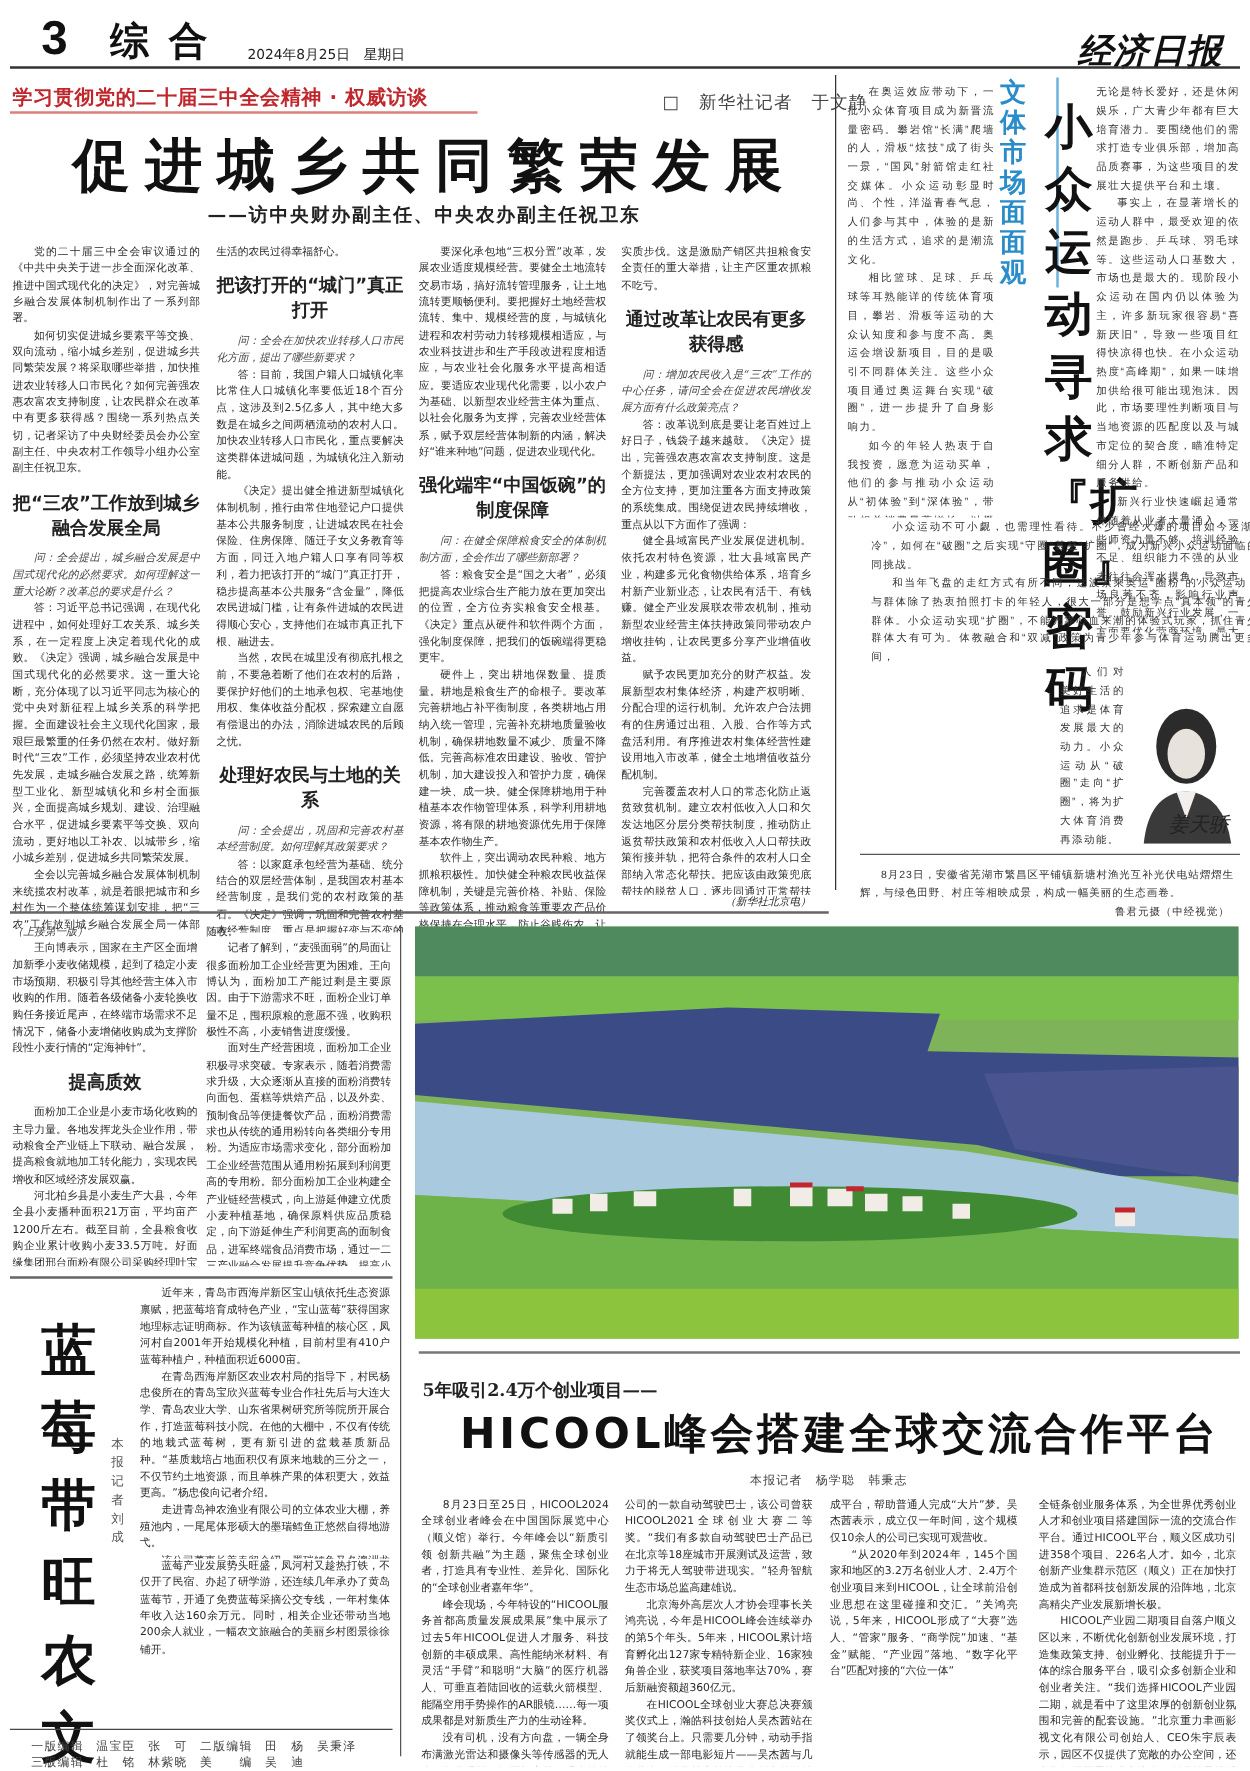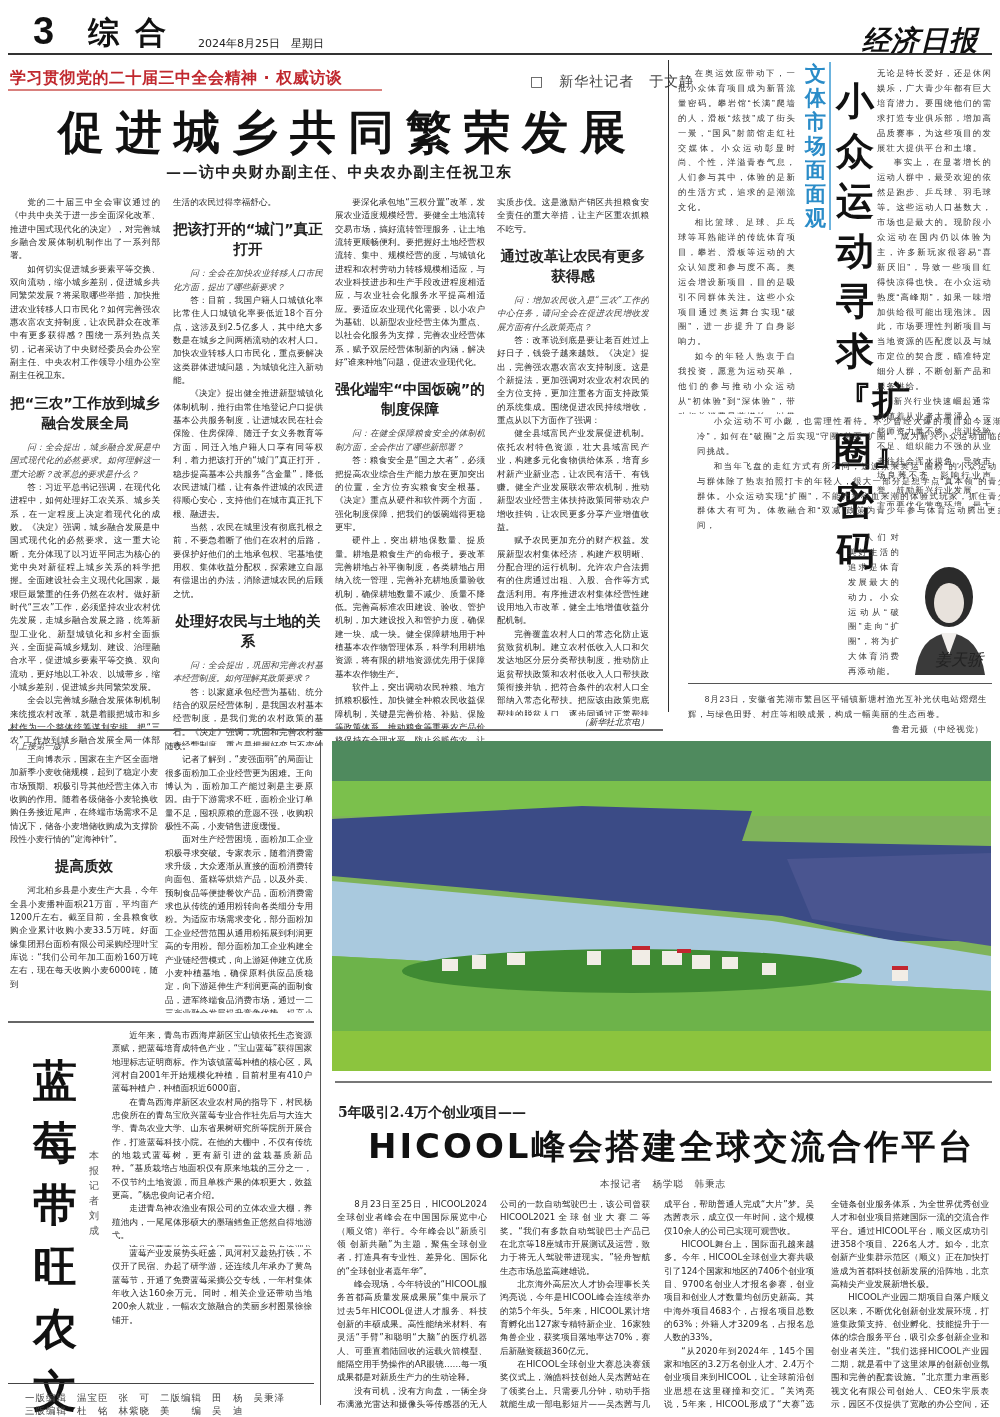--- a/index.html
+++ b/index.html
@@ -34,21 +34,21 @@
   .byline1 { left: 530px; top: 73px; font-size: 14px; color: #444; font-family: "DejaVu Serif", serif; letter-spacing: 1px; }
   .headline { left: 58px; top: 102px; font-family: "DejaVu Sans", sans-serif; font-weight: bold;
               font-size: 46px; letter-spacing: 12px; color: #111; white-space: nowrap; }
   .subhead { left: 166px; top: 163px; font-family: "DejaVu Serif", serif; font-weight: bold;
              font-size: 15px; color: #222; letter-spacing: 1.5px; white-space: nowrap; }
 
   
   .feat-border { left: 668px; top: 60px; width: 1px; height: 652px; background: #333; }
   .feat-kicker { left: 800px; top: 62px; width: 26px; font-family: "DejaVu Serif", serif;
                  font-weight: bold; font-size: 21px; line-height: 24px; color: #2a8cc8;
-                 border-right: 2px solid #6cb3de; padding-right: 3px; text-align: right; }
+                 border-right: 2px solid #6cb3de; padding-right: 19px; text-align: left; }
   .feat-title { left: 834px; top: 76px; width: 42px; font-family: "DejaVu Sans", sans-serif;
                 font-weight: bold; font-size: 38px; line-height: 50px; color: #111; text-align: center; }
   .caption { font-family: Liberation Sans, sans-serif; font-size: 8.4px; line-height: 15px; color: #333; letter-spacing: 0.8px; }
 
   
   .photo { left: 332px; top: 741px; width: 659px; height: 330px; overflow: hidden; }
   .author-photo { left: 905px; top: 555px; width: 85px; height: 120px; }
 
   .vhead { font-family: "DejaVu Serif", serif; font-weight: bold; font-size: 44px; line-height: 62px;
            color: #111; width: 50px; text-align: center; }
@@ -183,20 +183,21 @@
     <rect x="0" y="290" width="659" height="40" fill="#8cc43e"></rect>
   </svg>
 </div>
 
 <div class="rule" style="left:335px;top:1081px;width:657px;height:2px;background:#777;"></div>
 
 <div class="abs txt q" style="left:10px;top:740px;">（上接第一版）</div>
 <div class="abs txt" style="left:10px;top:753px;width:148px;height:260px;overflow:hidden;">
     <p>王向博表示，国家在主产区全面增加新季小麦收储规模，起到了稳定小麦市场预期、积极引导其他经营主体入市收购的作用。随着各级储备小麦轮换收购任务接近尾声，在终端市场需求不足情况下，储备小麦增储收购成为支撑阶段性小麦行情的“定海神针”。</p>
     <div class="sub center">提高质效</div>
+    <p>面粉加工企业是小麦市场化收购的主导力量。各地发挥龙头企业作用，带动粮食全产业链上下联动、融合发展，提高粮食就地加工转化能力，实现农民增收和区域经济发展双赢。</p>
     <p>河北柏乡县是小麦生产大县，今年全县小麦播种面积21万亩，平均亩产1200斤左右。截至目前，全县粮食收购企业累计收购小麦33.5万吨。好面缘集团邢台面粉有限公司采购经理叶宝库说：“我们公司年加工面粉160万吨左右，现在每天收购小麦6000吨，随到</p>
   </div>
 <div class="abs txt" style="left:165px;top:740px;width:148px;height:273px;overflow:hidden;">
     <p class="noind">随收。”</p>
     <p>记者了解到，“麦强面弱”的局面让很多面粉加工企业经营更为困难。王向博认为，面粉加工产能过剩是主要原因。由于下游需求不旺，面粉企业订单量不足，囤积原粮的意愿不强，收购积极性不高，小麦销售进度缓慢。</p>
     <p>面对生产经营困境，面粉加工企业积极寻求突破。专家表示，随着消费需求升级，大众逐渐从直接的面粉消费转向面包、蛋糕等烘焙产品，以及外卖、预制食品等便捷餐饮产品，面粉消费需求也从传统的通用粉转向各类细分专用粉。为适应市场需求变化，部分面粉加工企业经营范围从通用粉拓展到利润更高的专用粉。部分面粉加工企业构建全产业链经营模式，向上游延伸建立优质小麦种植基地，确保原料供应品质稳定，向下游延伸生产利润更高的面制食品，进军终端食品消费市场，通过一二三产业融合发展提升竞争优势，提高小麦综合生产效益。</p>
   </div>
 
 <div class="rule" style="left:8px;top:1021px;width:306px;height:2px;background:#666;"></div>
 <div class="rule" style="left:320px;top:740px;width:1px;height:665px;background:#555;"></div>
@@ -245,19 +246,18 @@
     <p>峰会现场，今年特设的“HICOOL服务首都高质量发展成果展”集中展示了过去5年HICOOL促进人才服务、科技创新的丰硕成果。高性能纳米材料、有灵活“手臂”和聪明“大脑”的医疗机器人、可垂直着陆回收的运载火箭模型、能隔空用手势操作的AR眼镜……每一项成果都是对新质生产力的生动诠释。</p>
     <p>没有司机，没有方向盘，一辆全身布满激光雷达和摄像头等传感器的无人小巴颇为吸睛。氛围灯亮起，观众纷纷上车体验。这是北京轻舟智航智能技术有限</p>
 </div>
 <div class="abs txt" style="left:500px;top:1198px;width:150px;height:215px;overflow:hidden;">
   <p class="noind">公司的一款自动驾驶巴士，该公司曾获HICOOL2021全球创业大赛二等奖。“我们有多款自动驾驶巴士产品已在北京等18座城市开展测试及运营，致力于将无人驾驶带进现实。”轻舟智航生态市场总监高建雄说。</p>
     <p>北京海外高层次人才协会理事长关鸿亮说，今年是HICOOL峰会连续举办的第5个年头。5年来，HICOOL累计培育孵化出127家专精特新企业、16家独角兽企业，获奖项目落地率达70%，赛后新融资额超360亿元。</p>
     <p>在HICOOL全球创业大赛总决赛颁奖仪式上，瀚皓科技创始人吴杰茜站在了领奖台上。只需要几分钟，动动手指就能生成一部电影短片——吴杰茜与几位北大、清华等高校毕业生创立的瀚皓科技，打造了国内首个一站式人工智能电影生</p>
 </div>
 <div class="abs txt" style="left:664px;top:1198px;width:150px;height:215px;overflow:hidden;">
   <p class="noind">成平台，帮助普通人完成“大片”梦。吴杰茜表示，成立仅一年时间，这个规模仅10余人的公司已实现可观营收。</p>
-    <p>HICOOL舞台上，国际面孔越来越多。今年，HICOOL全球创业大赛共吸引了124个国家和地区的7406个创业项目、9700名创业人才报名参赛，创业项目和创业人才数量均创历史新高。其中海外项目4683个，占报名项目总数的63%；外籍人才3209名，占报名总人数的33%。</p>
     <p>“从2020年到2024年，145个国家和地区的3.2万名创业人才、2.4万个创业项目来到HICOOL，让全球前沿创业思想在这里碰撞和交汇。”关鸿亮说，5年来，HICOOL形成了“大赛”选人、“管家”服务、“商学院”加速、“基金”赋能、“产业园”落地、“数字化平台”匹配对接的“六位一体”</p>
 </div>
 <div class="abs txt" style="left:831px;top:1198px;width:158px;height:215px;overflow:hidden;">
   <p class="noind">全链条创业服务体系，为全世界优秀创业人才和创业项目搭建国际一流的交流合作平台。通过HICOOL平台，顺义区成功引进358个项目、226名人才。如今，北京创新产业集群示范区（顺义）正在加快打造成为首都科技创新发展的沿阵地，北京高精尖产业发展新增长极。</p>
     <p>HICOOL产业园二期项目自落户顺义区以来，不断优化创新创业发展环境，打造集政策支持、创业孵化、技能提升于一体的综合服务平台，吸引众多创新企业和创业者关注。“我们选择HICOOL产业园二期，就是看中了这里浓厚的创新创业氛围和完善的配套设施。”北京重力聿画影视文化有限公司创始人、CEO朱宇辰表示，园区不仅提供了宽敞的办公空间，还定期组织开展技术交流会、创业辅导等活动。</p>
 </div>
 
 </body></html>

